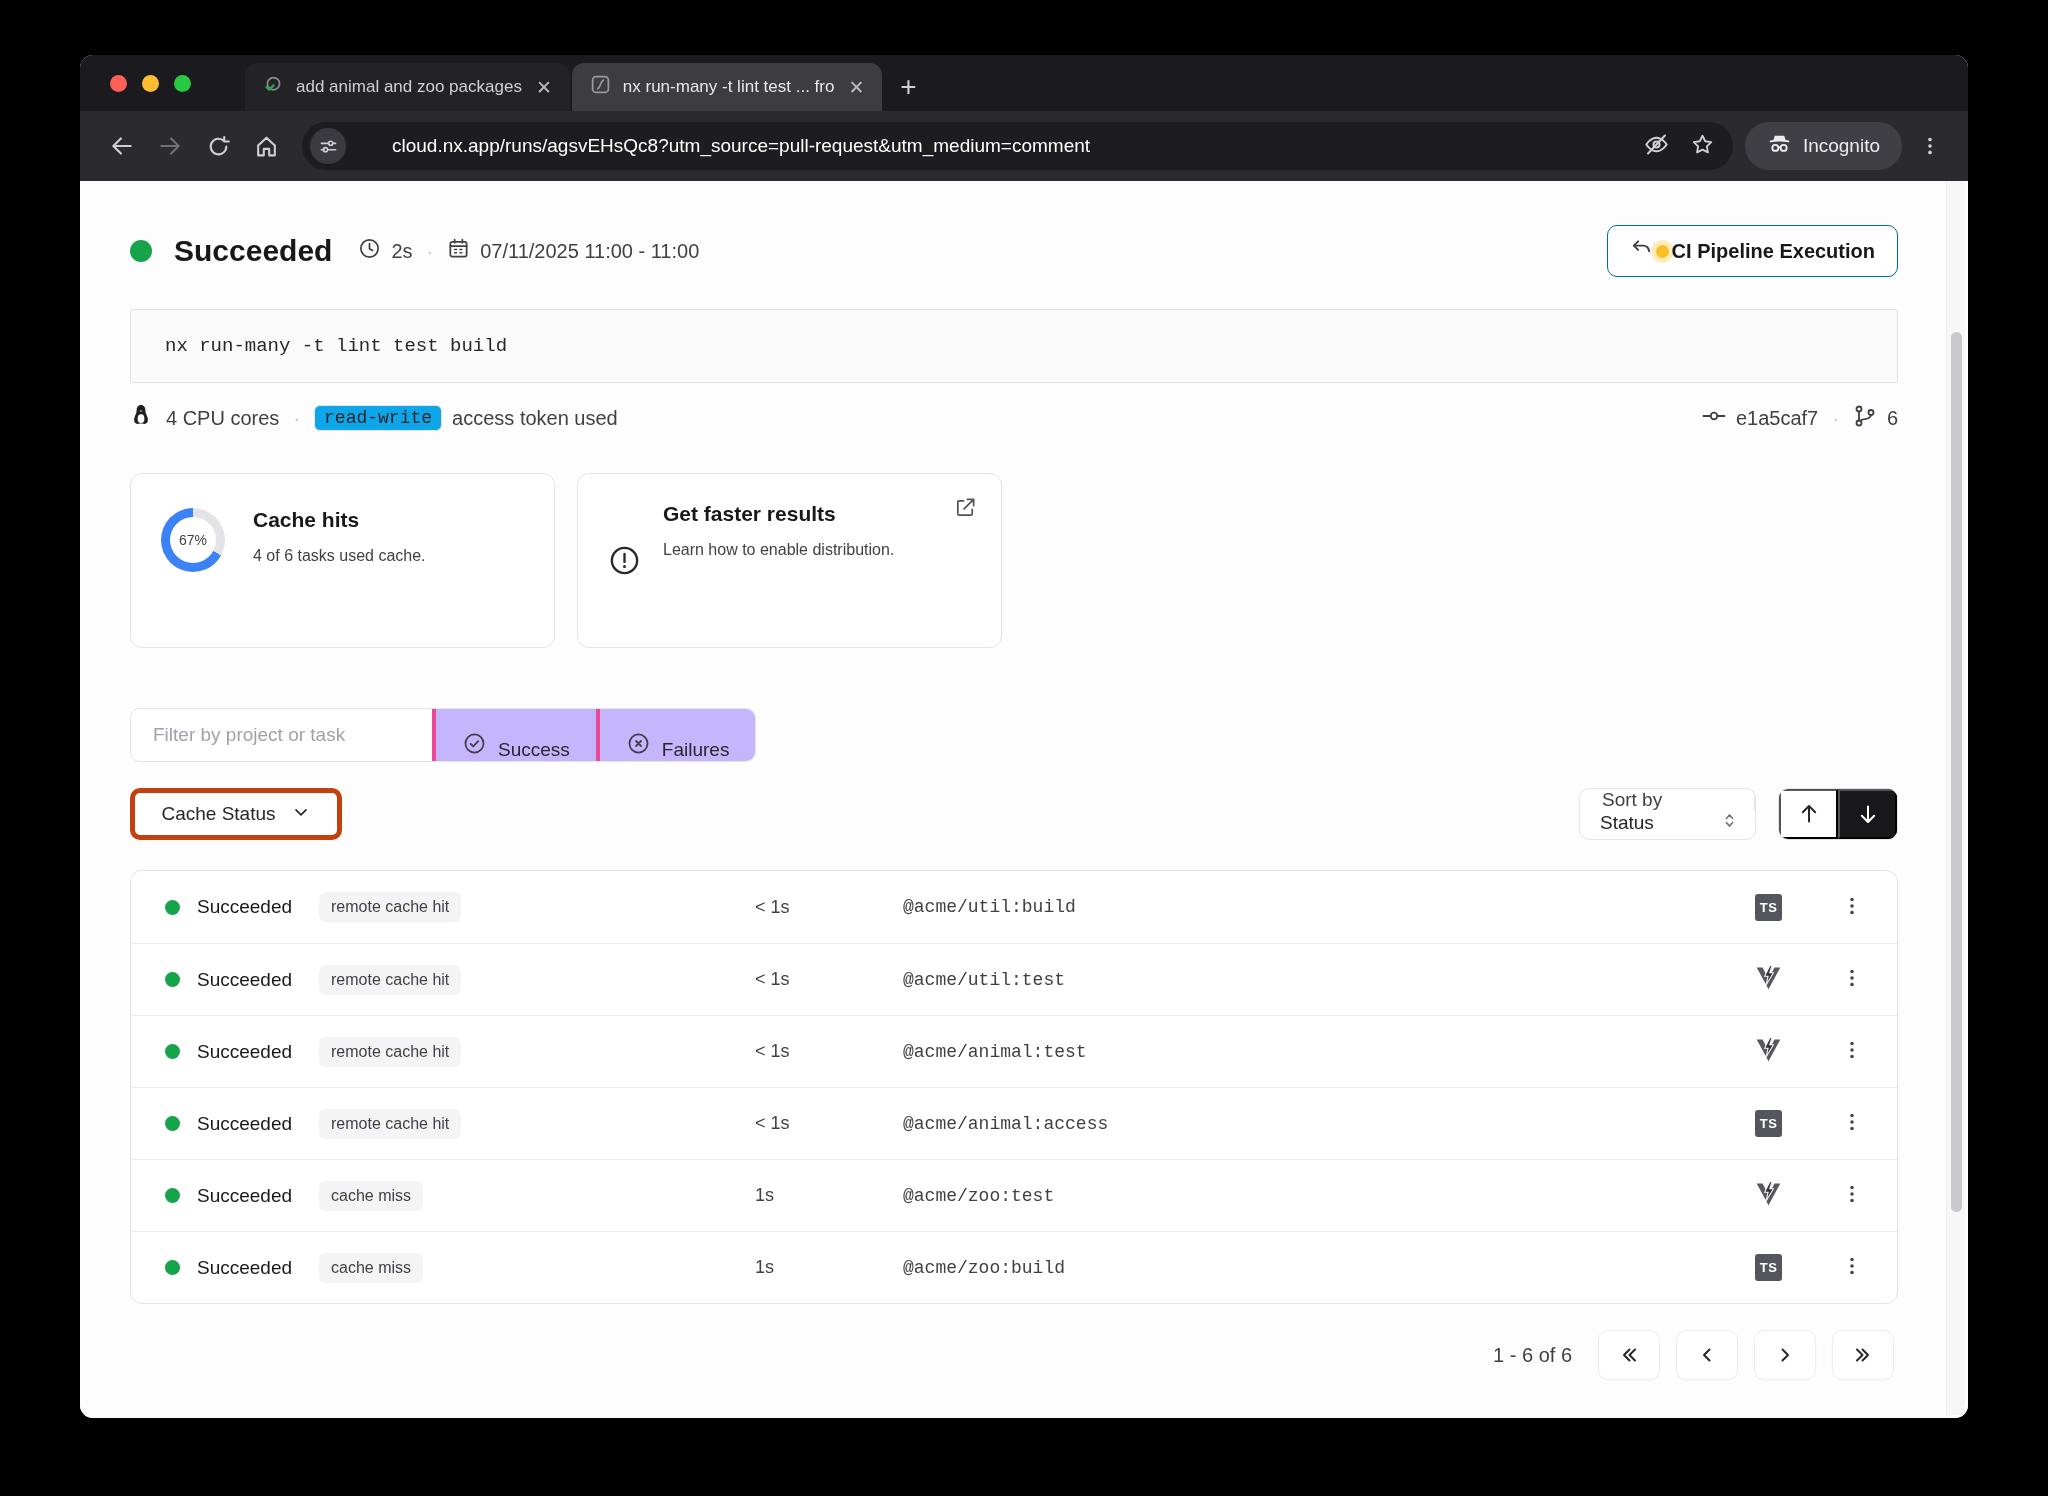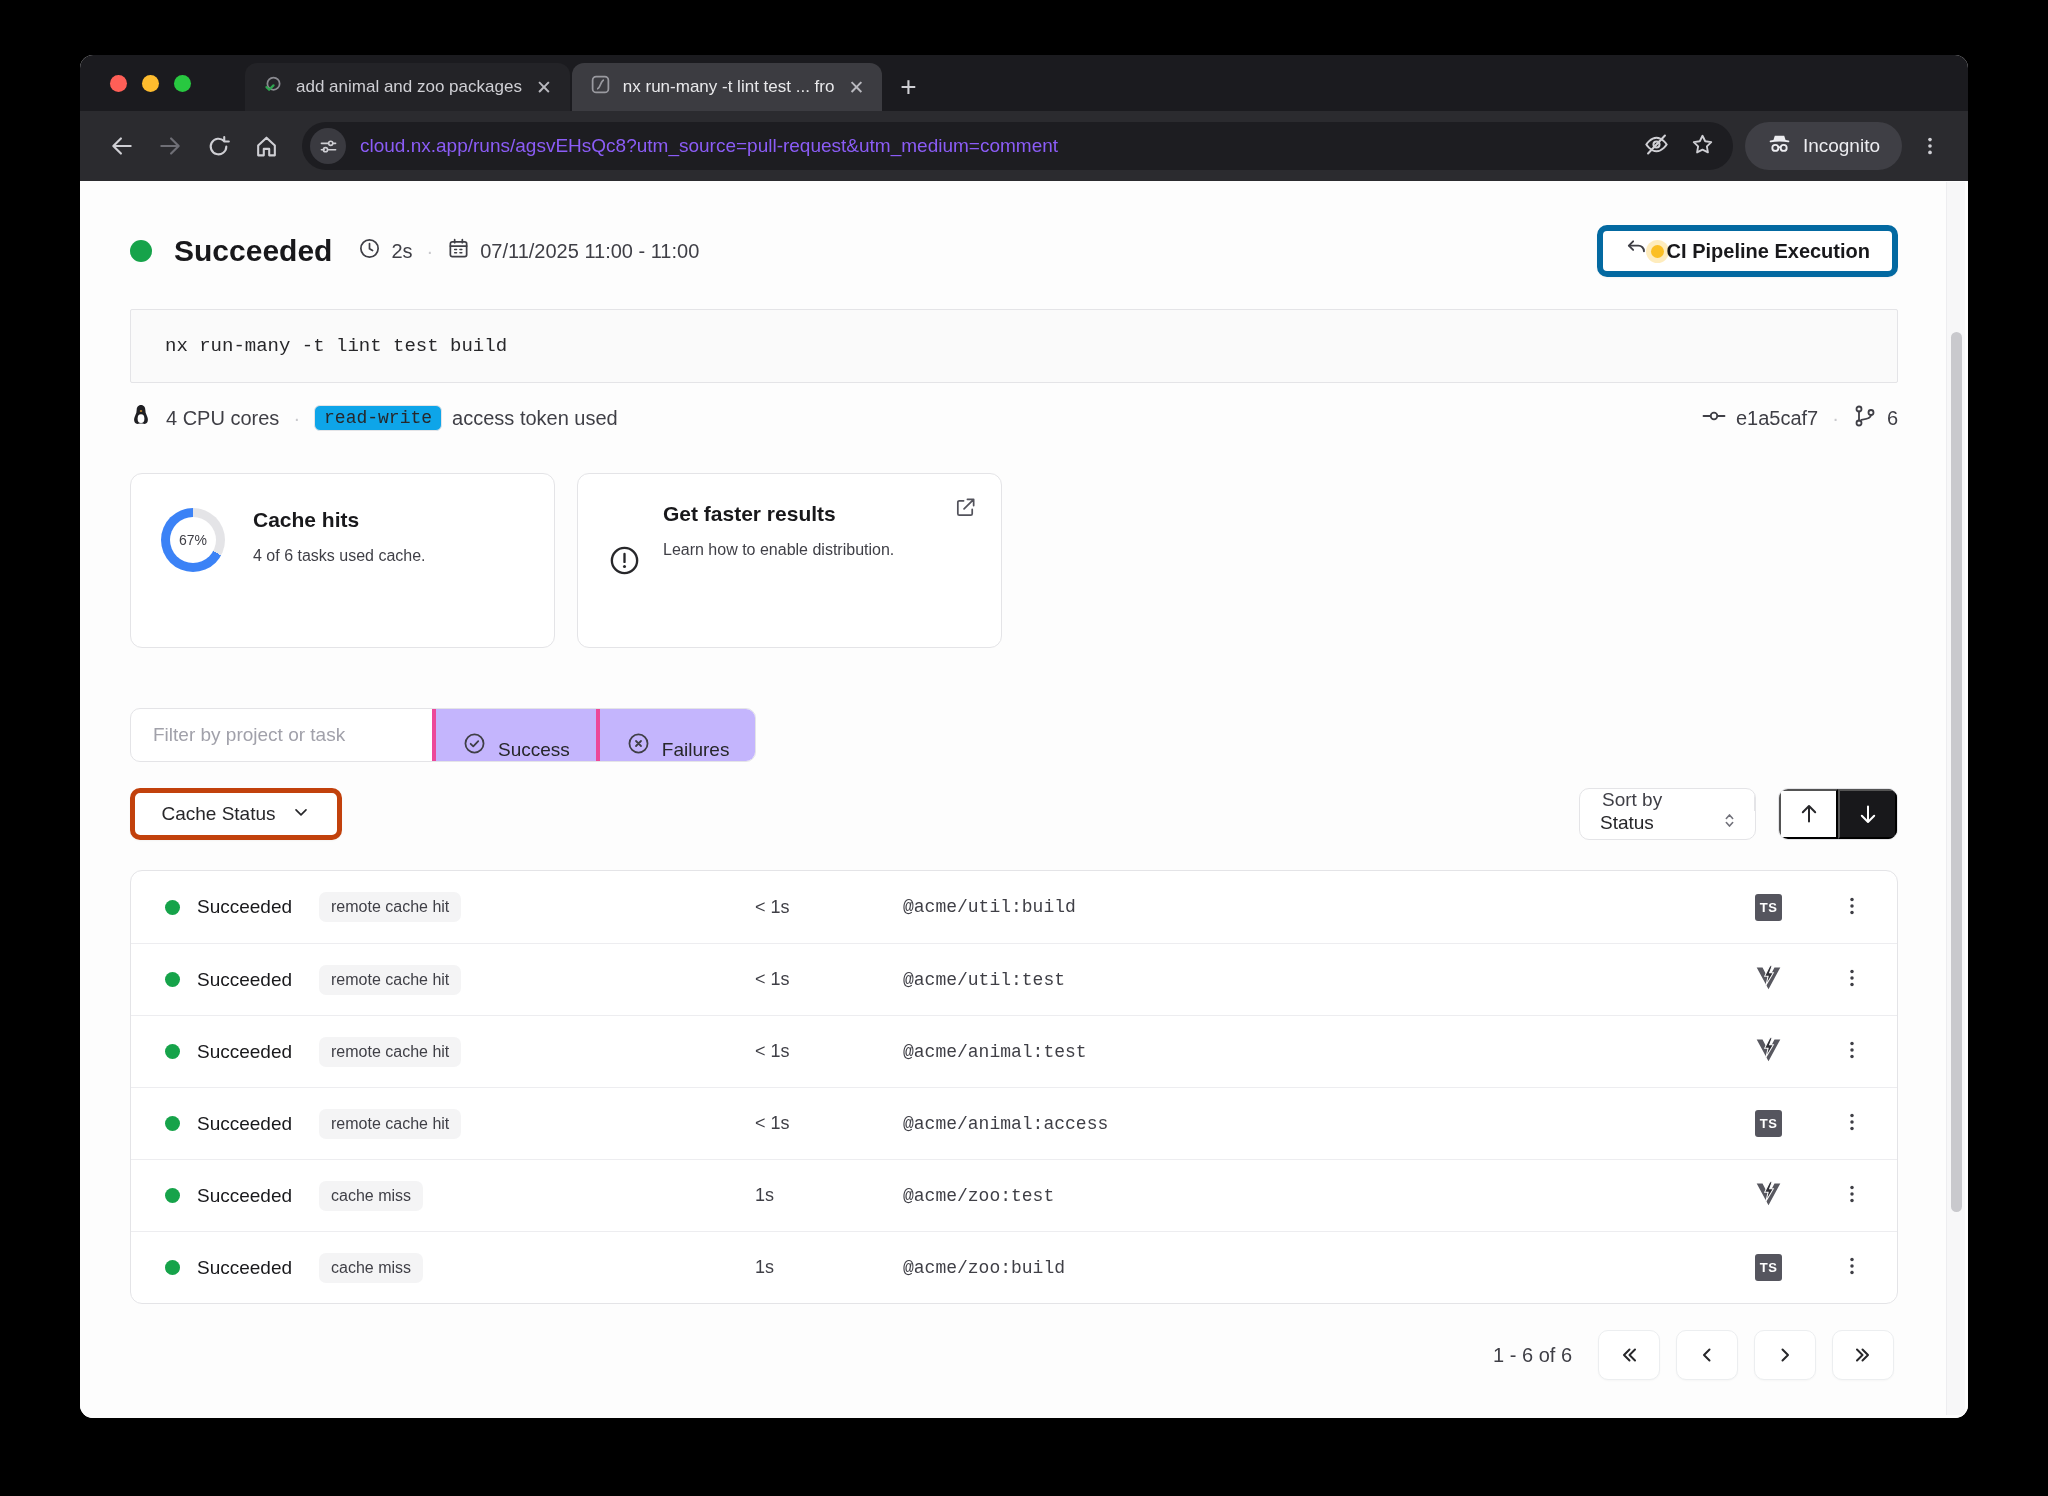--- a/index.html
+++ b/index.html
@@ -15,36 +15,36 @@
   .tab.inactive { background:#232327; margin-right:2px; }
   .tab.active { background:#3c3c41; color:#e8e8ea; }
   .tab .title { white-space:nowrap; overflow:hidden; text-overflow:ellipsis; max-width:228px; }
   .tab .close { color:#b9b9bf; font-size:19px; padding:0 2px; cursor:default; }
   .newtab { color:#cfcfd4; font-size:28px; line-height:1; padding:0 18px 10px; }
 
   .toolbar { height:70px; background:#2b2b2f; display:flex; align-items:center; padding:0 18px; }
   .navbtn { width:48px; height:48px; display:flex; align-items:center; justify-content:center; border-radius:50%; }
   .urlpill { flex:1; height:48px; background:#1d1d21; border-radius:24px; display:flex; align-items:center; padding:0 18px 0 8px; margin:0 12px; }
   .tunedot { width:36px; height:36px; border-radius:50%; background:#3a3a40; display:flex; align-items:center; justify-content:center; margin-right:14px; }
-  .urltext { color:#8b5cf6; font-size:19px; flex:1; white-space:nowrap; overflow:hidden; }
+  .urltext { color:#ffffff; font-size:19px; flex:1; white-space:nowrap; overflow:hidden;margin-left:32px; }
   .pill-icons { display:flex; align-items:center; gap:20px; }
   .incognito { height:48px; background:#3f3f45; border-radius:24px; display:flex; align-items:center; gap:11px; padding:0 22px; color:#ececf0; font-size:19px; font-weight:500; margin-right:8px; }
   .chromekebab { width:40px; display:flex; justify-content:center; }
 
   
   .content { position:relative; height:1237px; background:#fdfdfd; padding:44px 70px 0 50px; }
   .sb-track { position:absolute; right:3px; top:1px; bottom:3px; width:19px; background:#f7f7f8; border-left:1px solid #ededf0; }
   .sb-thumb { position:absolute; top:150px; left:4px; width:11px; height:880px; background:#c9c9cd; border-radius:6px; }
 
   .hdr { display:flex; align-items:center; }
   .statusdot { width:22px; height:22px; border-radius:50%; background:#16a34a; }
   .hdr-title { font-size:30px; font-weight:700; color:#18181b; margin:0 26px 0 22px; }
   .hdr-meta { display:flex; align-items:center; gap:10px; color:#3f3f46; font-size:20px; }
   .sep { color:#c9c9cd; font-size:20px; padding:0 4px; }
-  .pipe-btn { margin-left:auto; height:52px; background:#fff; border:6px solid #0369a1; border-radius:10px; display:flex; align-items:center; gap:0; padding:0 22px; font-size:20px; font-weight:600; color:#18181b; box-shadow:0 1px 2px rgba(0,0,0,.04); }
+  .pipe-btn { margin-left:auto; height:52px; background:#fff; border:1px solid #0369a1; border-radius:10px; display:flex; align-items:center; gap:0; padding:0 22px; font-size:20px; font-weight:600; color:#18181b; box-shadow:0 1px 2px rgba(0,0,0,.04); }
   .amberdot { width:13px; height:13px; border-radius:50%; background:#fbbf24; box-shadow:0 0 0 5px rgba(251,191,36,.3); margin:0 3px; }
 
   .cmdbox { margin-top:32px; height:74px; background:#fafafa; border:1px solid #e4e4e7; border-radius:2px; display:flex; align-items:center; padding:0 34px; font-family:"Liberation Mono","DejaVu Sans Mono",monospace; font-size:19px; color:#27272a; }
 
   .metarow { margin-top:20px; display:flex; align-items:center; gap:10px; color:#3f3f46; font-size:20px; }
   .tokenbadge { font-family:"Liberation Mono","DejaVu Sans Mono",monospace; font-size:18px; background:#0ea5e9; border:1px solid #e4e4e7; border-radius:6px; padding:2px 9px; color:#27272a; }
   .meta-right { margin-left:auto; display:flex; align-items:center; gap:10px; }
 
   .cards { margin-top:40px; display:flex; gap:22px; }
   .card { width:425px; height:175px; background:#fff; border:1px solid #e4e4e7; border-radius:12px; padding:28px 30px; position:relative; }

